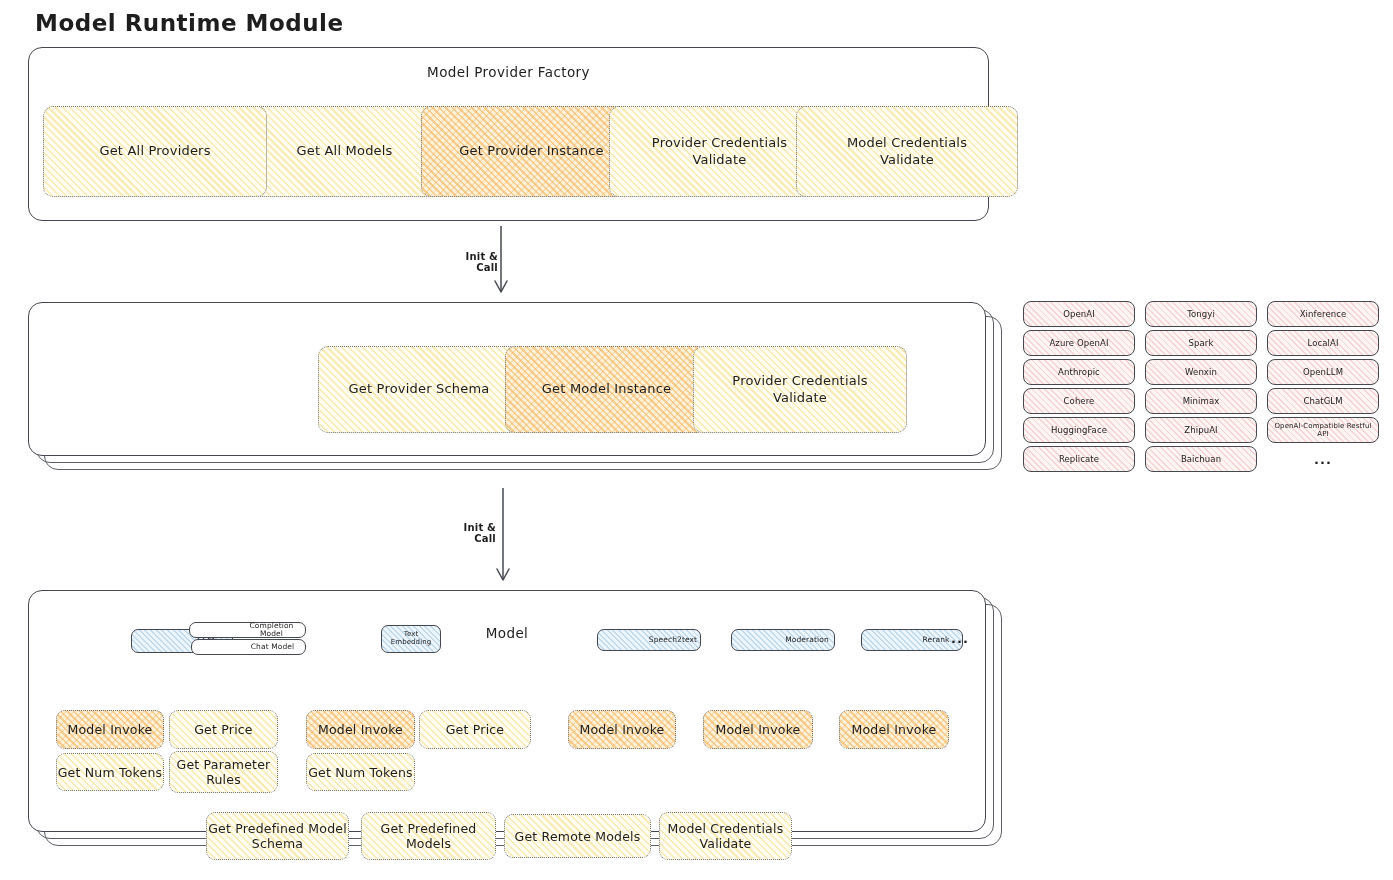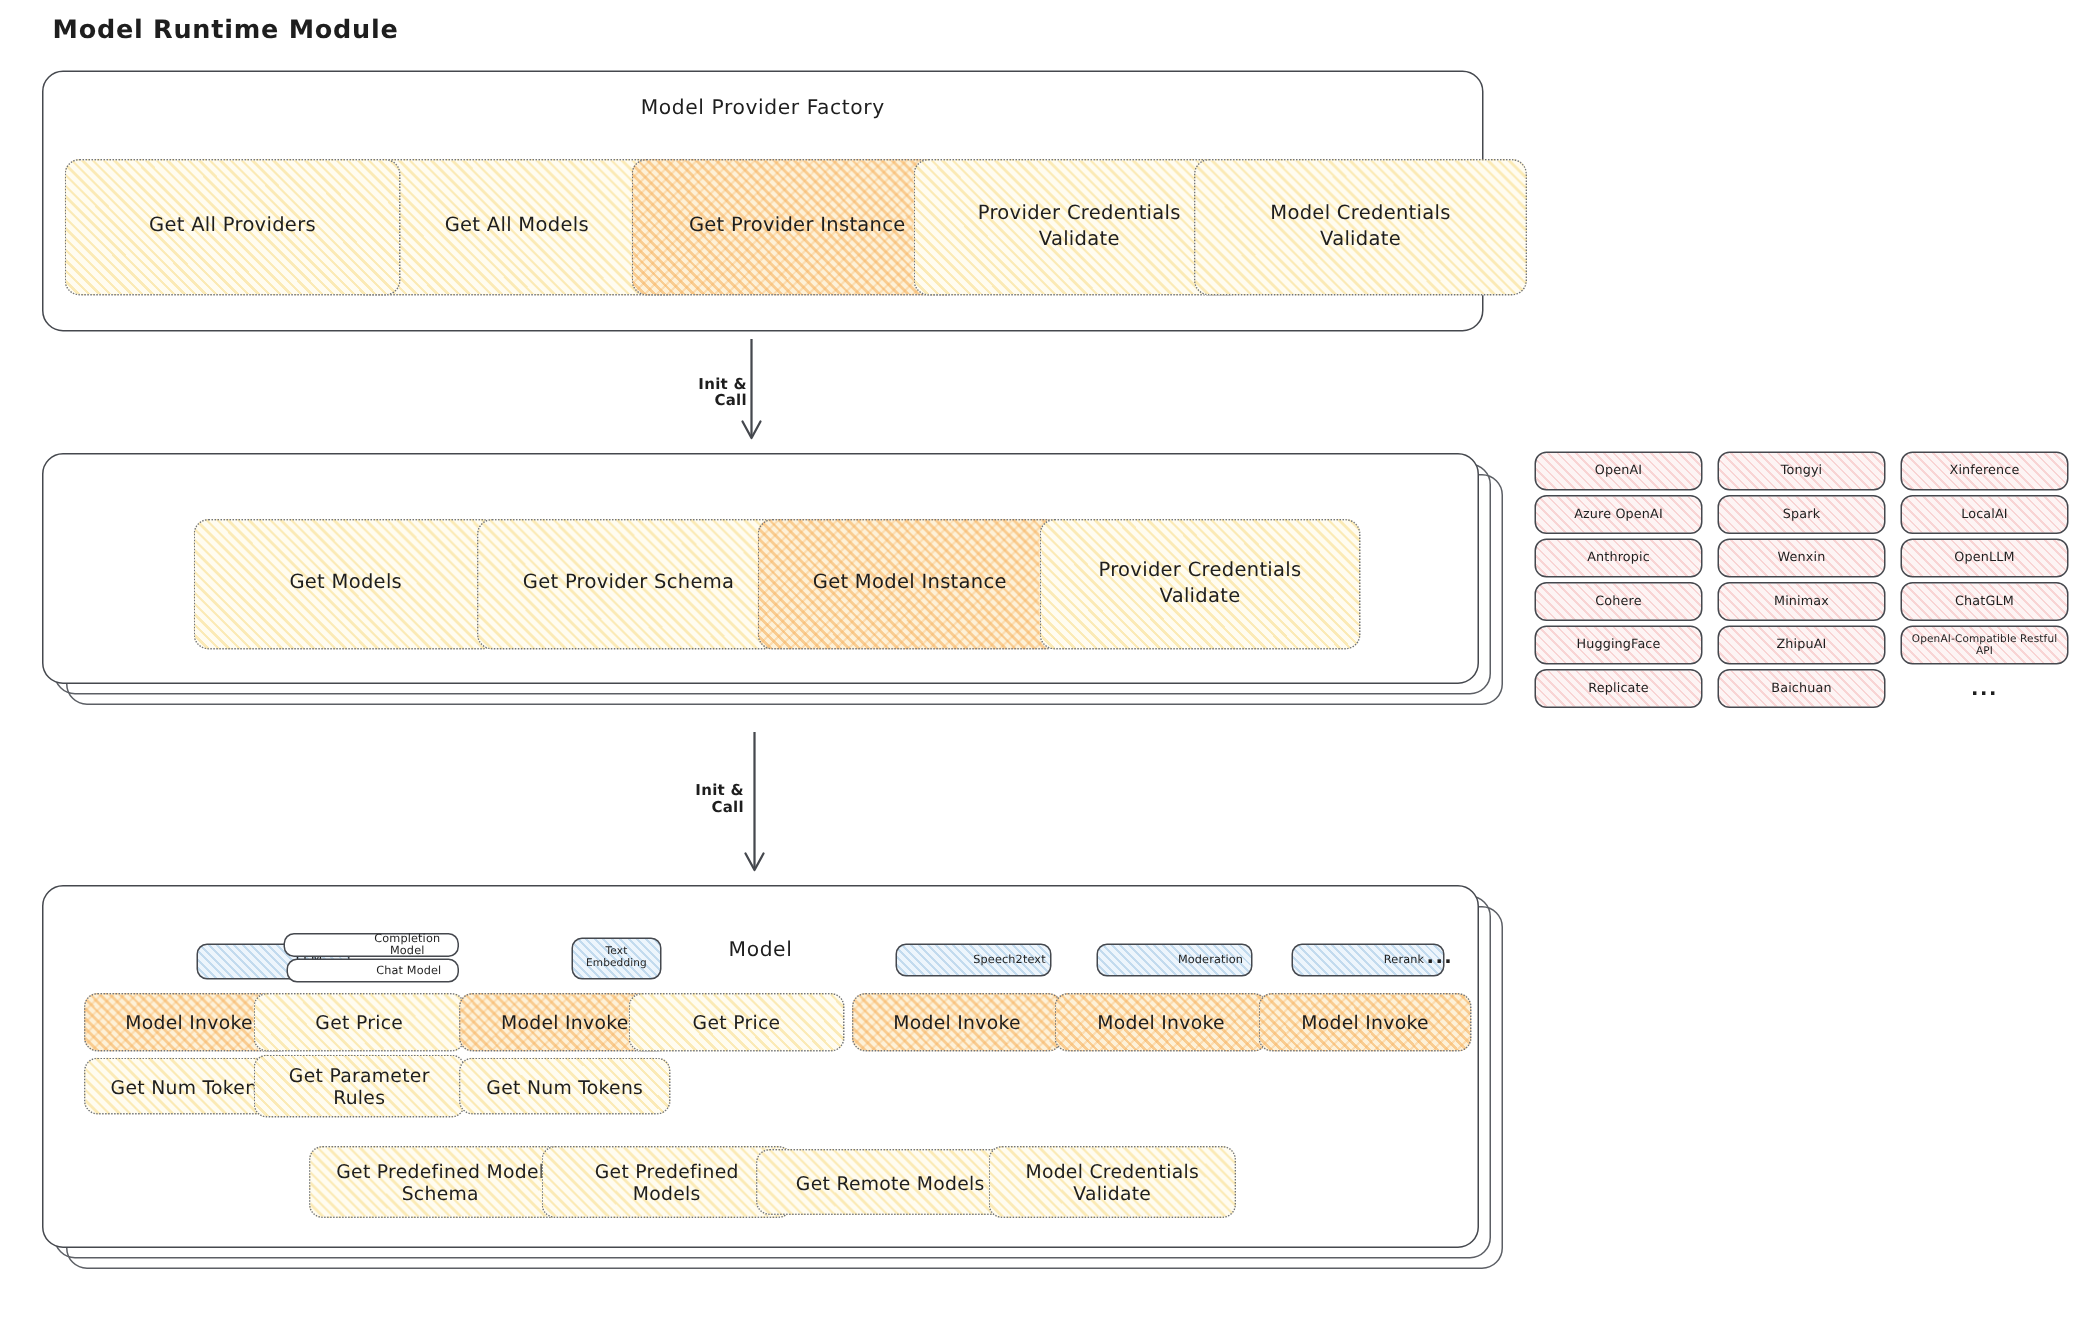--- a/index.html
+++ b/index.html
@@ -4,21 +4,21 @@
 <style>
   html,body { margin:0; padding:0; }
   body {
     width:1393px; height:880px; position:relative; overflow:hidden;
     background:#ffffff; color:#1e1e1e;
     font-family:"DejaVu Sans", sans-serif;
   }
 
   #diagram-title {
     position:absolute; left:35px; top:10px;
-    font-size:17px; font-weight:bold; letter-spacing:0.5px;
+    font-size:23px; font-weight:bold; letter-spacing:0.5px;
   }
 
   
   .big-box {
     position:absolute; border:1.6px solid #45484e; border-radius:14px;
     background:#ffffff; z-index:2;
   }
   .stack-layer {
     position:absolute; border:1.4px solid #5c5f65; border-radius:14px;
     background:transparent; z-index:1;
@@ -30,21 +30,21 @@
 
   
   .node {
     position:absolute; border:1.4px dotted #72757a; border-radius:10px;
     display:flex; align-items:center; justify-content:center; text-align:center;
     font-size:13px; line-height:1.3; letter-spacing:0.2px;
   }
   .fbox {
     position:absolute; border:1.4px dotted #72757a; border-radius:9px;
     display:flex; align-items:center; justify-content:center; text-align:center;
-    font-size:12.5px; line-height:1.2; letter-spacing:0.2px; padding:0 16px;
+    font-size:12.5px; line-height:1.2; letter-spacing:0.2px; padding:0 0;margin-top:48px;
   }
 
   .fill-yellow {
     background-color:#fffcf0;
     background-image:repeating-linear-gradient(45deg,
       rgba(247,216,123,0.50) 0px, rgba(247,216,123,0.50) 1.6px,
       transparent 1.6px, transparent 5px);
   }
   .fill-orange {
     background-color:#fdf1d8;
@@ -112,21 +112,20 @@
 
 <svg class="arrow-svg" style="left:489px; top:225px;" width="24" height="72" viewBox="0 0 24 72">
   <path d="M12 1 L12 66" stroke="#45484e" stroke-width="1.5" fill="none"></path>
   <path d="M6 56 L12 67 L18 56" stroke="#45484e" stroke-width="1.5" fill="none" stroke-linecap="round" stroke-linejoin="round"></path>
 </svg>
 <div class="arrow-label" style="left:450px; top:251px;">Init &amp; Call</div>
 
 <div class="stack-layer" style="left:44px; top:316px; width:956px; height:152px;"></div>
 <div class="stack-layer" style="left:36px; top:309px; width:956px; height:152px;"></div>
 <div class="big-box" style="left:28px; top:302px; width:956px; height:152px;">
-  <div class="node fill-yellow" style="left:100px; top:43px; width:177px; height:85px; padding:0 12px;">Get Models</div>
   <div class="node fill-yellow" style="left:289px; top:43px; width:176px; height:85px; padding:0 12px;">Get Provider Schema</div>
   <div class="node fill-orange" style="left:476px; top:43px; width:177px; height:85px; padding:0 12px;">Get Model Instance</div>
   <div class="node fill-yellow" style="left:664px; top:43px; width:176px; height:85px; padding:0 18px;">Provider Credentials Validate</div>
 </div>
 
 <div id="registry">
   <div class="chip fill-pink">OpenAI</div>
   <div class="chip fill-pink">Tongyi</div>
   <div class="chip fill-pink">Xinference</div>
 

